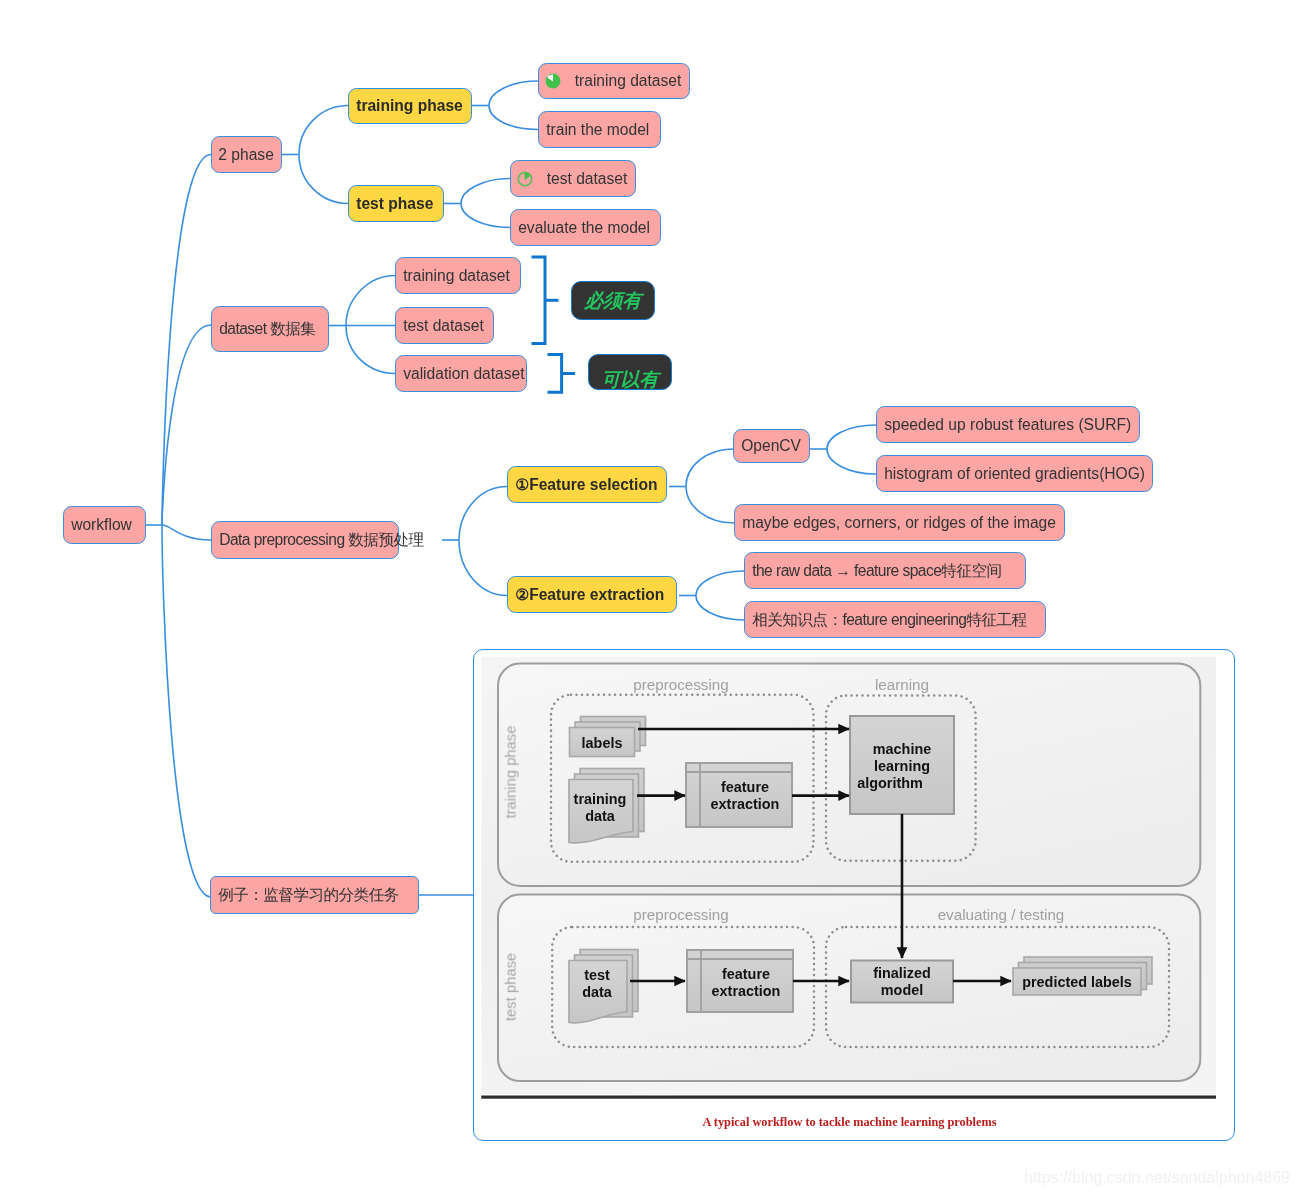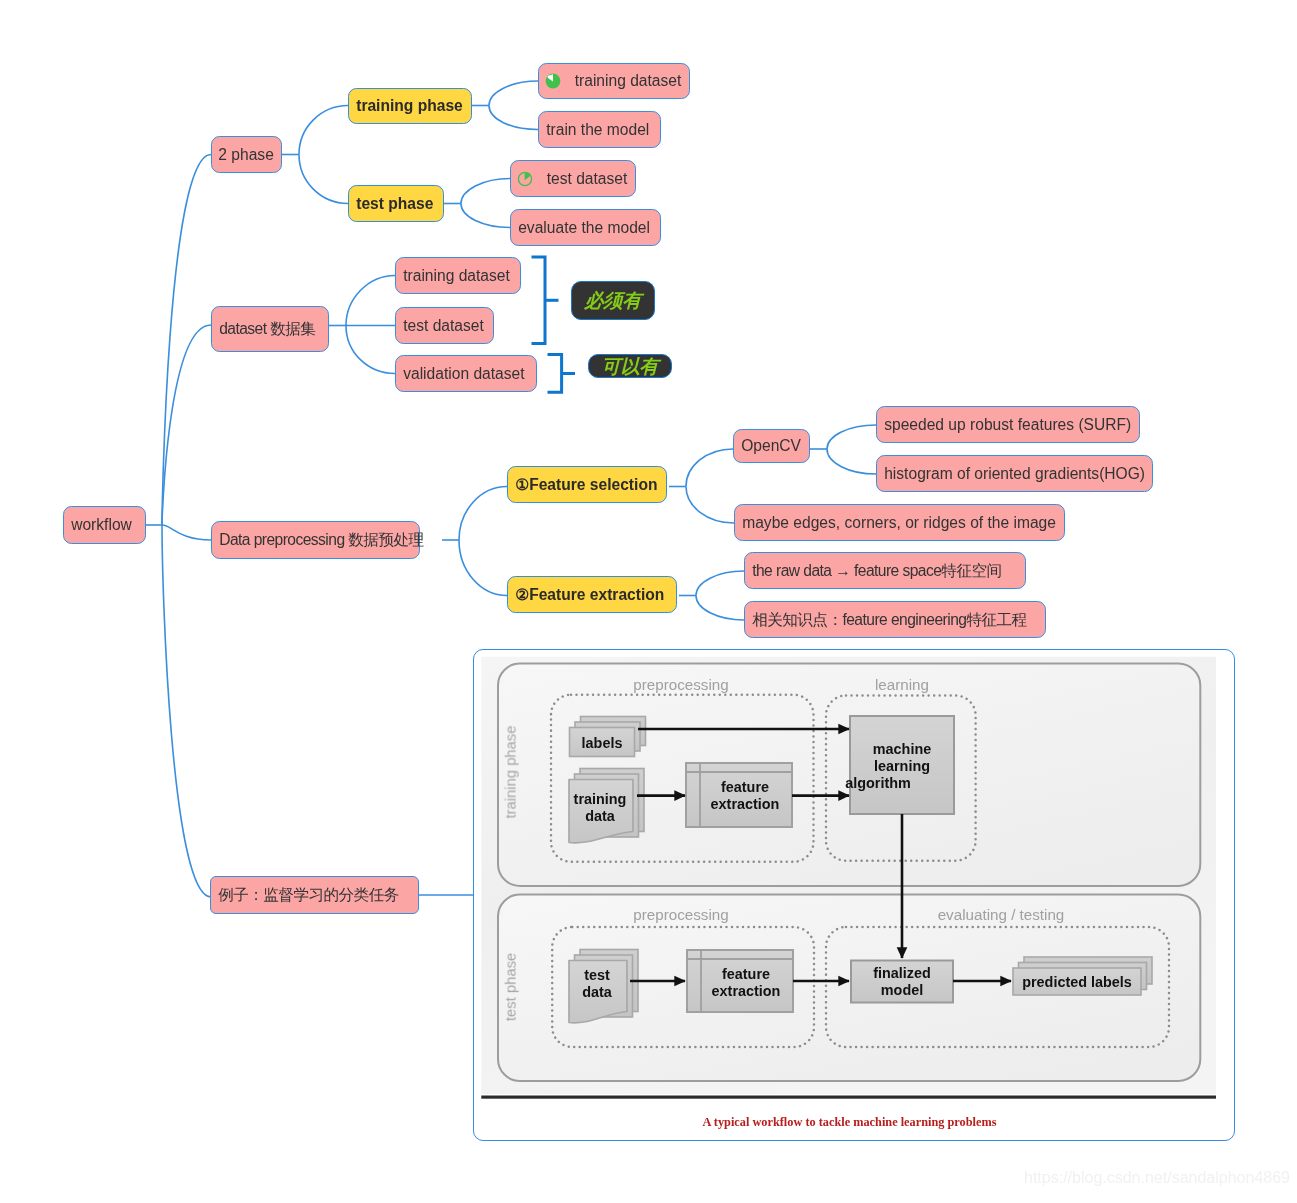--- a/index.html
+++ b/index.html
@@ -4,21 +4,21 @@
 <title>workflow mindmap</title>
 <style>
   html,body{margin:0;padding:0;background:#ffffff;}
   body{font-family:"Liberation Sans",sans-serif;-webkit-font-smoothing:antialiased;}
   #canvas{position:relative;width:1297px;height:1203px;overflow:hidden;background:#fff;}
   svg.links{position:absolute;left:0;top:0;width:1297px;height:1203px;pointer-events:none;}
   .node{position:absolute;box-sizing:border-box;display:flex;align-items:center;
         border:1.9px solid #3a8ee0;border-radius:8.5px;background:#fca5a5;color:#333333;
         font-size:15.6px;white-space:nowrap;padding:0 7.2px;line-height:1;}
   .node.hl{background:#ffd743;border-color:#2f8fe0;font-weight:bold;color:#2b2b2b;}
-  .node.dark{background:#333333;color:#84cc16;font-style:italic;font-weight:bold;
+  .node.dark{background:#333333;color:#22c55e;font-style:italic;font-weight:bold;
              border-color:#1878cf;border-width:1.9px;border-radius:10px;justify-content:center;
              padding:0;font-size:19px;}
   .node.cjk{letter-spacing:-0.55px;}
   .node > span{transform:translateZ(0);}
   .ico{flex:0 0 auto;margin-right:14px;margin-left:-1.5px;display:inline-block;line-height:0;}
   .watermark{position:absolute;color:#f1f1f1;font-size:16px;transform:translateZ(0);white-space:nowrap;}
 
   
   #figure{position:absolute;box-sizing:border-box;border:1.6px solid #338ee0;border-radius:10px;background:#fff;overflow:hidden;}
   .ftext{position:absolute;white-space:nowrap;font-family:"Liberation Sans",sans-serif;
@@ -126,33 +126,33 @@
   </div>
 
   <div class="node" style="left:395px;top:257px;width:126px;height:37px;">
     <span>training dataset</span>
   </div>
 
   <div class="node" style="left:395px;top:307px;width:99px;height:37px;">
     <span>test dataset</span>
   </div>
 
-  <div class="node" style="left:395px;top:355px;width:142px;height:37px;text-align:right;">
+  <div class="node" style="left:395px;top:355px;width:132px;height:37px;text-align:right;">
     <span>validation dataset</span>
   </div>
 
   <div class="node dark" style="left:571px;top:281px;width:84px;height:39px;">
     <span>必须有</span>
   </div>
 
-  <div class="node dark" style="left:588px;top:354px;width:84px;height:24px;">
+  <div class="node dark" style="left:588px;top:354px;width:84px;height:36px;align-items:flex-end;">
     <span>可以有</span>
   </div>
 
-  <div class="node cjk" style="left:211px;top:521px;width:209px;height:38px;">
+  <div class="node cjk" style="left:211px;top:521px;width:188px;height:38px;">
     <span>Data preprocessing 数据预处理</span>
   </div>
 
   <div class="node hl" style="left:507px;top:466px;width:160px;height:37px;">
     <span>①Feature selection</span>
   </div>
 
   <div class="node hl" style="left:507px;top:576px;width:170px;height:37px;">
     <span>②Feature extraction</span>
   </div>
@@ -265,21 +265,21 @@
     <div class="ftext fmuted" style="left:428px;top:35px;">learning</div>
     <div class="ftext fmuted" style="left:207px;top:265px;">preprocessing</div>
     <div class="ftext fmuted" style="left:527px;top:265px;">evaluating / testing</div>
     <div class="ftext fbold" style="left:128px;top:92.5px;">labels</div>
     <div class="ftext fbold" style="left:126px;top:149px;">training</div>
     <div class="ftext fbold" style="left:126px;top:166px;">data</div>
     <div class="ftext fbold" style="left:271px;top:137px;">feature</div>
     <div class="ftext fbold" style="left:271px;top:154px;">extraction</div>
     <div class="ftext fbold" style="left:428px;top:99px;">machine</div>
     <div class="ftext fbold" style="left:428px;top:116px;">learning</div>
-    <div class="ftext fbold" style="left:404px;top:133px;">algorithm</div>
+    <div class="ftext fbold" style="left:416px;top:133px;">algorithm</div>
     <div class="ftext fbold" style="left:123px;top:325px;">test</div>
     <div class="ftext fbold" style="left:123px;top:342px;">data</div>
     <div class="ftext fbold" style="left:272px;top:324px;">feature</div>
     <div class="ftext fbold" style="left:272px;top:341px;">extraction</div>
     <div class="ftext fbold" style="left:428px;top:323px;">finalized</div>
     <div class="ftext fbold" style="left:428px;top:340px;">model</div>
     <div class="ftext fbold" style="left:603px;top:331.5px;">predicted labels</div>
     <div class="ftext fcap" style="left:375.5px;top:471.5px;">A typical workflow to tackle machine learning problems</div>
   </div>
 

